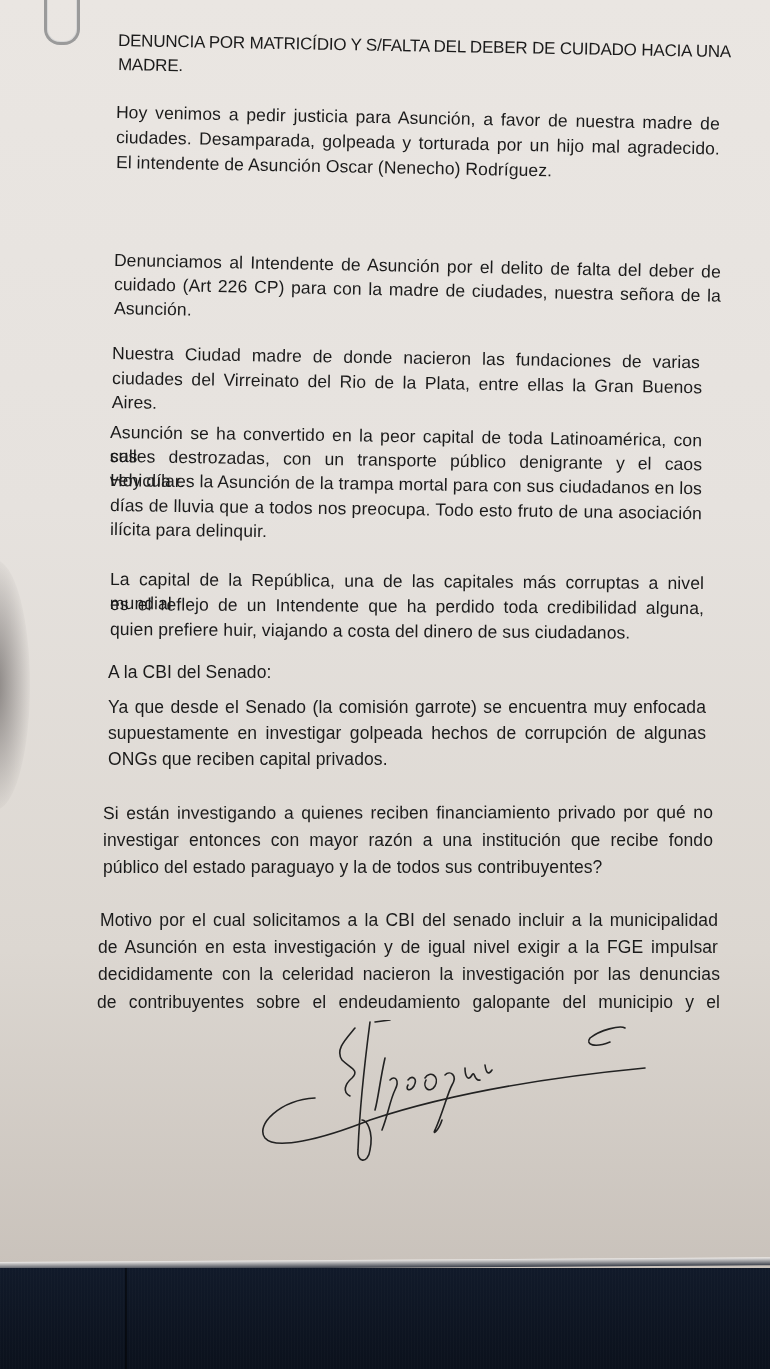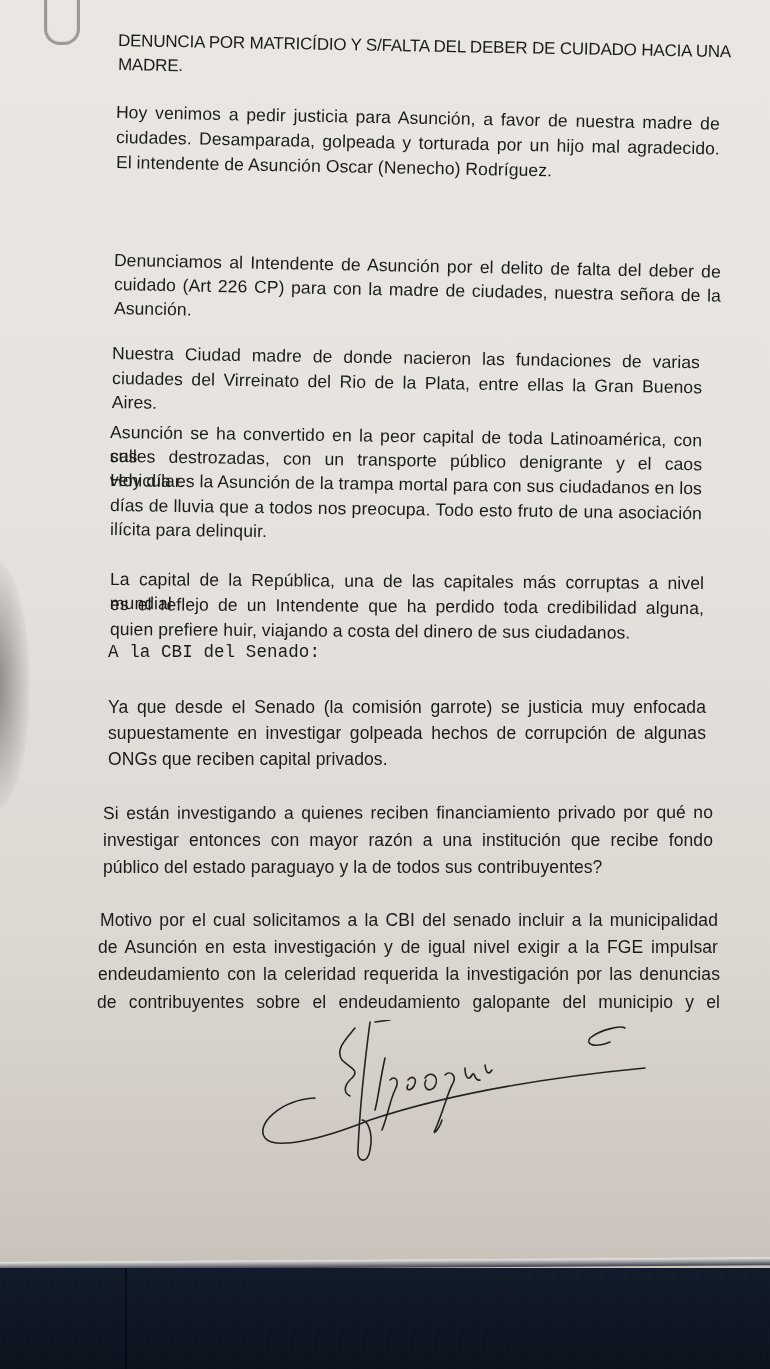--- a/index.html
+++ b/index.html
@@ -154,23 +154,23 @@
     <div class="line" style="left:110px; top:517px; transform:rotate(0.8deg);">ilícita para delinquir.</div>
 
     <div class="line" style="left:110px; top:567px; width:594px; transform:rotate(0.4deg);">
         <span class="justify">La capital de la República, una de las capitales más corruptas a nivel mundial</span>
       </div>
     <div class="line" style="left:110px; top:592px; width:594px; transform:rotate(0.4deg);">
         <span class="justify">es el reflejo de un Intendente que ha perdido toda credibilidad alguna,</span>
       </div>
     <div class="line" style="left:110px; top:617px; transform:rotate(0.4deg);">quien prefiere huir, viajando a costa del dinero de sus ciudadanos.</div>
 
-    <div class="line" style="left:108px; top:640px;font-family:Liberation Mono, monospace;">A la CBI del Senado:</div>
+    <div class="line" style="left:108px; top:660px;">A la CBI del Senado:</div>
     <div class="line" style="left:108px; top:695px; width:598px;">
-        <span class="justify">Ya que desde el Senado (la comisión garrote) se justicia muy enfocada</span>
+        <span class="justify">Ya que desde el Senado (la comisión garrote) se encuentra muy enfocada</span>
       </div>
     <div class="line" style="left:108px; top:721px; width:598px;">
         <span class="justify">supuestamente en investigar golpeada hechos de corrupción  de algunas</span>
       </div>
     <div class="line" style="left:108px; top:747px;">ONGs  que reciben capital privados.</div>
 
     <div class="line" style="left:103px; top:801px; width:610px; transform:rotate(-0.1deg);">
         <span class="justify">Si están investigando a quienes reciben financiamiento privado por qué no</span>
       </div>
     <div class="line" style="left:103px; top:828px; width:610px;">
@@ -178,21 +178,21 @@
       </div>
     <div class="line" style="left:103px; top:855px;">público del estado paraguayo y la de todos sus contribuyentes?</div>
 
     <div class="line" style="left:100px; top:908px; width:618px;">
         <span class="justify">Motivo por el cual solicitamos a la CBI del senado incluir a la municipalidad</span>
       </div>
     <div class="line" style="left:98px; top:935px; width:620px;">
         <span class="justify">de Asunción en esta investigación y de igual nivel exigir a la FGE impulsar</span>
       </div>
     <div class="line" style="left:98px; top:962px; width:622px;">
-        <span class="justify">endeudamiento con la celeridad requerida la investigación por las denuncias</span>
+        <span class="justify">decididamente con la celeridad nacieron la investigación por las denuncias</span>
       </div>
     <div class="line" style="left:97px; top:990px; width:623px;">
         <span class="justify">de contribuyentes sobre el endeudamiento galopante del municipio y el</span>
       </div>
   </div>
 
   <svg class="signature" viewBox="0 0 400 150" fill="none" stroke="#222" stroke-width="1.6" stroke-linecap="round" stroke-linejoin="round">
     <path d="M95 8 C 85 20, 75 30, 82 40 C 90 48, 100 50, 92 58 C 85 64, 82 72, 90 76"></path>
     <path d="M110 2 C 105 40, 100 80, 98 130 C 96 142, 108 145, 110 130 C 114 110, 106 100, 102 100"></path>
     <path d="M125 38 C 120 60, 118 80, 115 90"></path>

